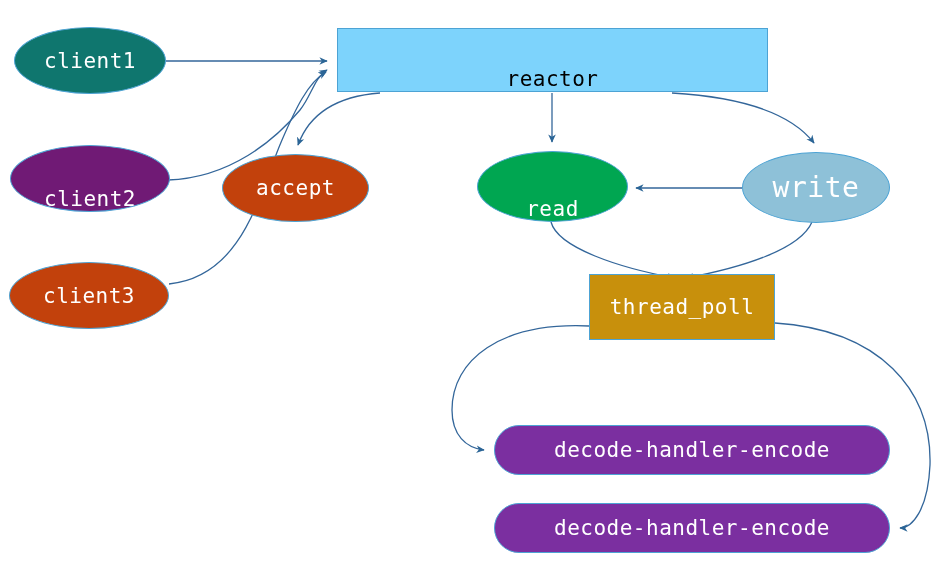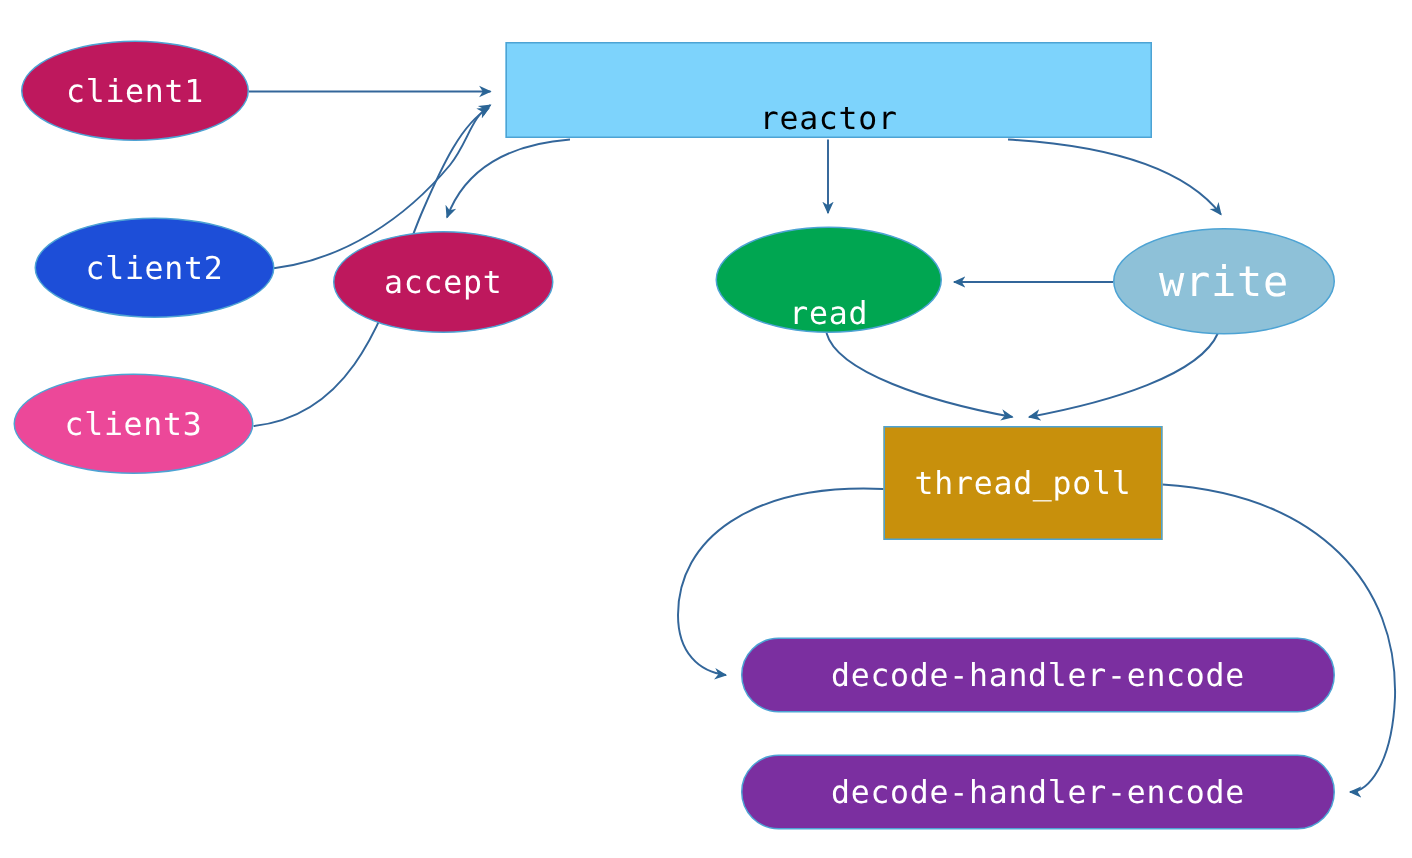--- a/index.html
+++ b/index.html
@@ -60,42 +60,42 @@
         <path d="M 672,93 C 740,97 790,112 814,143" marker-end="url(#arrow)"></path>
         <path d="M 742,188 L 636,188" marker-end="url(#arrow)"></path>
         <path d="M 551,222 C 558,248 620,268 675,278" marker-end="url(#arrow)"></path>
         <path d="M 812,222 C 800,250 740,268 686,278" marker-end="url(#arrow)"></path>
         <path d="M 589,326 C 500,322 452,360 452,410 C 452,435 466,448 484,450" marker-end="url(#arrow)"></path>
         <path d="M 775,323 C 880,330 932,390 930,465 C 928,510 912,528 900,528" marker-end="url(#arrow)"></path>
       </g>
   </svg>
 
   <div id="node-layer">
-      <div class="node ellipse" style="left: 14px; top: 27px; width: 152px; height: 67px; background: #be185d; border: 1px solid rgb(77, 163, 212);">
+      <div class="node ellipse" style="left: 14px; top: 27px; width: 152px; height: 67px; background: #0f766e; border: 1px solid rgb(77, 163, 212);">
         <span class="label" style="color: rgb(255, 255, 255); font-size: 21px;">client1</span>
       </div>
-      <div class="node ellipse" style="left: 23px; top: 145px; width: 160px; height: 67px; background: #1d4ed8; border: 1px solid rgb(77, 163, 212);">
+      <div class="node ellipse" style="left: 10px; top: 145px; width: 160px; height: 67px; background: #701a75; border: 1px solid rgb(77, 163, 212); align-items: flex-end;">
         <span class="label" style="color: rgb(255, 255, 255); font-size: 21px;">client2</span>
       </div>
-      <div class="node ellipse" style="left: 9px; top: 249px; width: 160px; height: 67px; background: #ec4899; border: 1px solid rgb(77, 163, 212);">
+      <div class="node ellipse" style="left: 9px; top: 262px; width: 160px; height: 67px; background: #c2410c; border: 1px solid rgb(77, 163, 212);">
         <span class="label" style="color: rgb(255, 255, 255); font-size: 21px;">client3</span>
       </div>
       <div class="node rect" style="left: 337px; top: 28px; width: 431px; height: 64px; background: #7dd3fc; border: 1px solid rgb(77, 163, 212); align-items: flex-end;">
         <span class="label" style="color: rgb(0, 0, 0); font-size: 21px;">reactor</span>
       </div>
-      <div class="node ellipse" style="left: 222px; top: 154px; width: 147px; height: 68px; background: #be185d; border: 1px solid rgb(77, 163, 212);">
+      <div class="node ellipse" style="left: 222px; top: 154px; width: 147px; height: 68px; background: #c2410c; border: 1px solid rgb(77, 163, 212);">
         <span class="label" style="color: rgb(255, 255, 255); font-size: 21px;">accept</span>
       </div>
       <div class="node ellipse" style="left: 477px; top: 151px; width: 151px; height: 71px; background: rgb(0, 166, 81); border: 1px solid rgb(77, 163, 212); align-items: flex-end;">
         <span class="label" style="color: rgb(255, 255, 255); font-size: 21px;">read</span>
       </div>
       <div class="node ellipse" style="left: 742px; top: 152px; width: 148px; height: 71px; background: rgb(142, 193, 216); border: 1px solid rgb(77, 163, 212);">
         <span class="label" style="color: rgb(255, 255, 255); font-size: 28px;">write</span>
       </div>
-      <div class="node rect" style="left: 589px; top: 284px; width: 186px; height: 76px; background: rgb(200, 144, 12); border: 1px solid rgb(77, 163, 212);">
+      <div class="node rect" style="left: 589px; top: 274px; width: 186px; height: 66px; background: rgb(200, 144, 12); border: 1px solid rgb(77, 163, 212);">
         <span class="label" style="color: rgb(255, 255, 255); font-size: 21px;">thread_poll</span>
       </div>
       <div class="node stadium" style="left: 494px; top: 425px; width: 396px; height: 50px; background: rgb(123, 47, 160); border: 1px solid rgb(77, 163, 212);">
         <span class="label" style="color: rgb(255, 255, 255); font-size: 21px;">decode-handler-encode</span>
       </div>
       <div class="node stadium" style="left: 494px; top: 503px; width: 396px; height: 50px; background: rgb(123, 47, 160); border: 1px solid rgb(77, 163, 212);">
         <span class="label" style="color: rgb(255, 255, 255); font-size: 21px;">decode-handler-encode</span>
       </div>
     </div>
 

